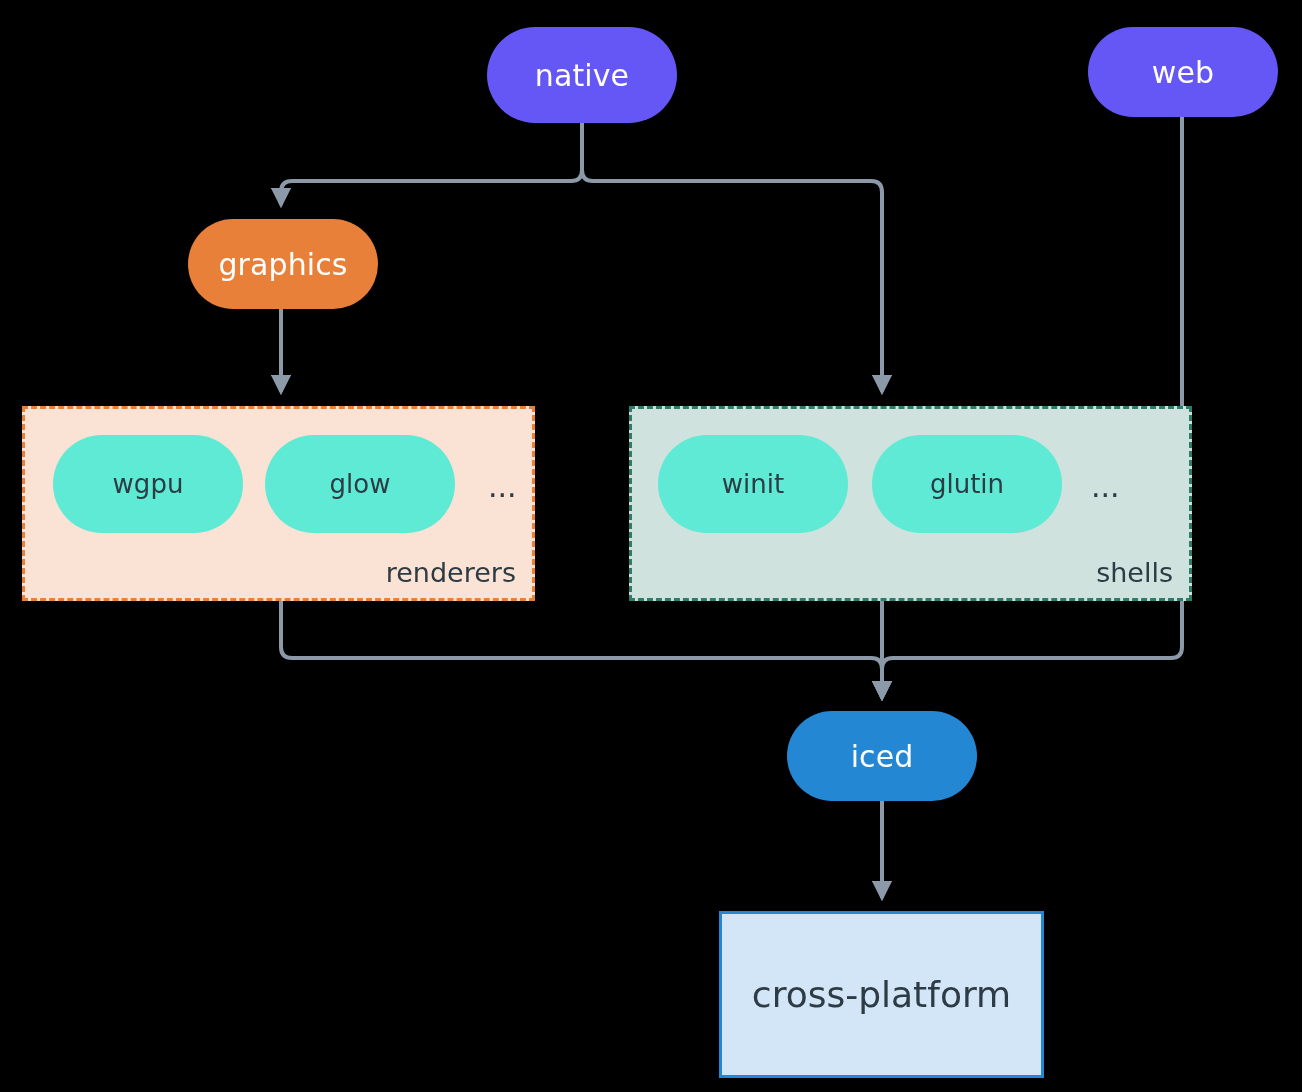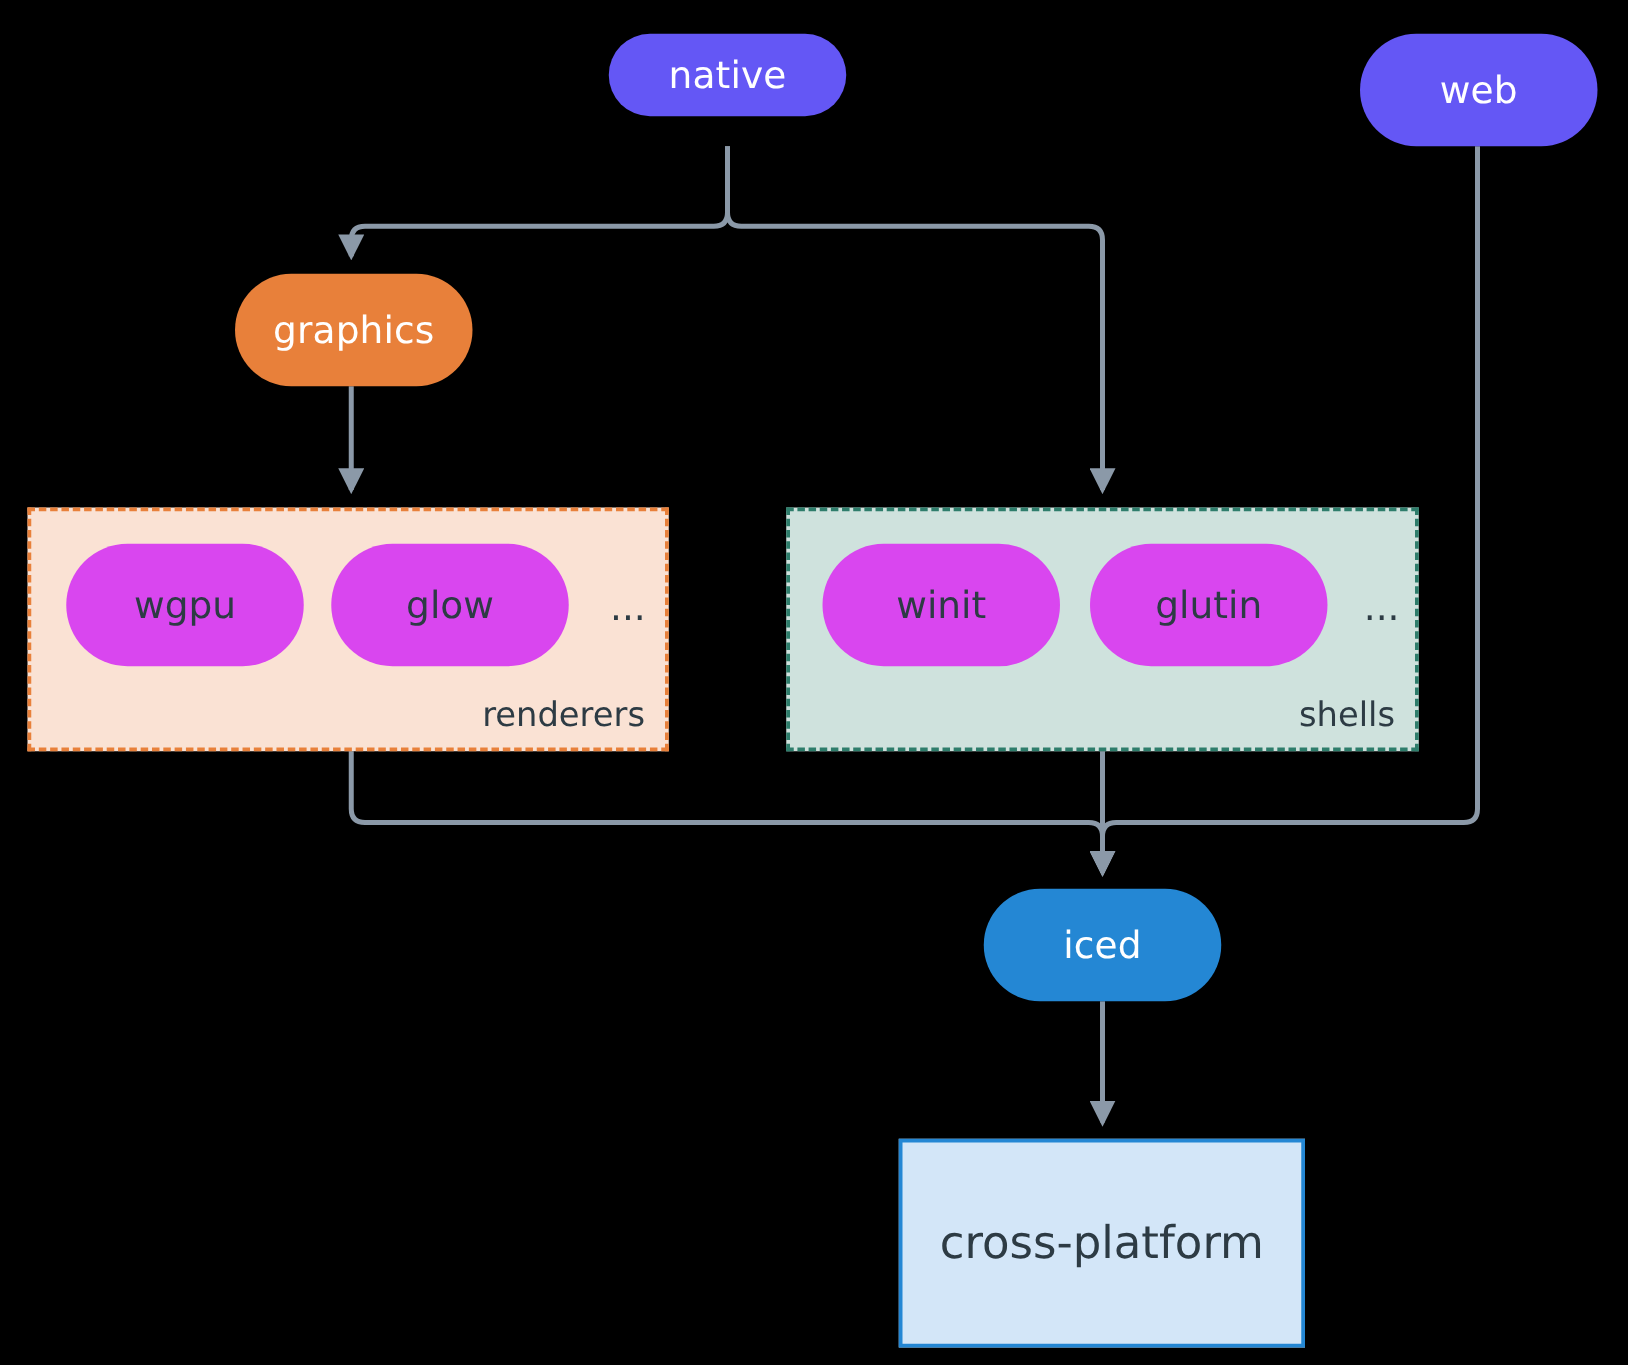--- a/index.html
+++ b/index.html
@@ -34,21 +34,21 @@
     justify-content: center;
     border-radius: 999px;
     color: #ffffff;
     font-size: 30px;
     letter-spacing: 0.1px;
     white-space: nowrap;
     box-sizing: border-box;
   }
   .pill-native {
     left: 487px;  top: 27px;
-    width: 190px; height: 66px;
+    width: 190px; height: 96px;
     background: #6457f5;
   }
   .pill-web {
     left: 1088px; top: 27px;
     width: 190px; height: 90px;
     background: #6457f5;
   }
   .pill-graphics {
     left: 188px;  top: 219px;
     width: 190px; height: 90px;
@@ -68,21 +68,21 @@
     border-width: 3px;
   }
   .group-renderers {
     left: 22px;  top: 406px;
     width: 513px; height: 195px;
     background: #fae2d4;
     border-color: #e8803a;
   }
   .group-shells {
     left: 629px; top: 406px;
-    width: 506px; height: 195px;
+    width: 563px; height: 195px;
     background: #cfe2dd;
     border-color: #2e7d6b;
   }
   .group-label {
     position: absolute;
     right: 16px;
     bottom: 10px;
     font-size: 27px;
     color: #2d3b44;
     white-space: nowrap;
@@ -95,23 +95,23 @@
     white-space: nowrap;
   }
 
   
   .subpill {
     position: absolute;
     display: flex;
     align-items: center;
     justify-content: center;
     border-radius: 999px;
-    background: #d946ef;
-    color: #2d3b44;
-    font-size: 30px;
+    background: #5eead4;
+    color: #2d3b44;
+    font-size: 26px;
     white-space: nowrap;
     box-sizing: border-box;
   }
   .sub-wgpu   { left: 28px;  top: 26px; width: 190px; height: 98px; }
   .sub-glow   { left: 240px; top: 26px; width: 190px; height: 98px; }
   .sub-winit  { left: 26px;  top: 26px; width: 190px; height: 98px; }
   .sub-glutin { left: 240px; top: 26px; width: 190px; height: 98px; }
 
   
   .rect-app {

